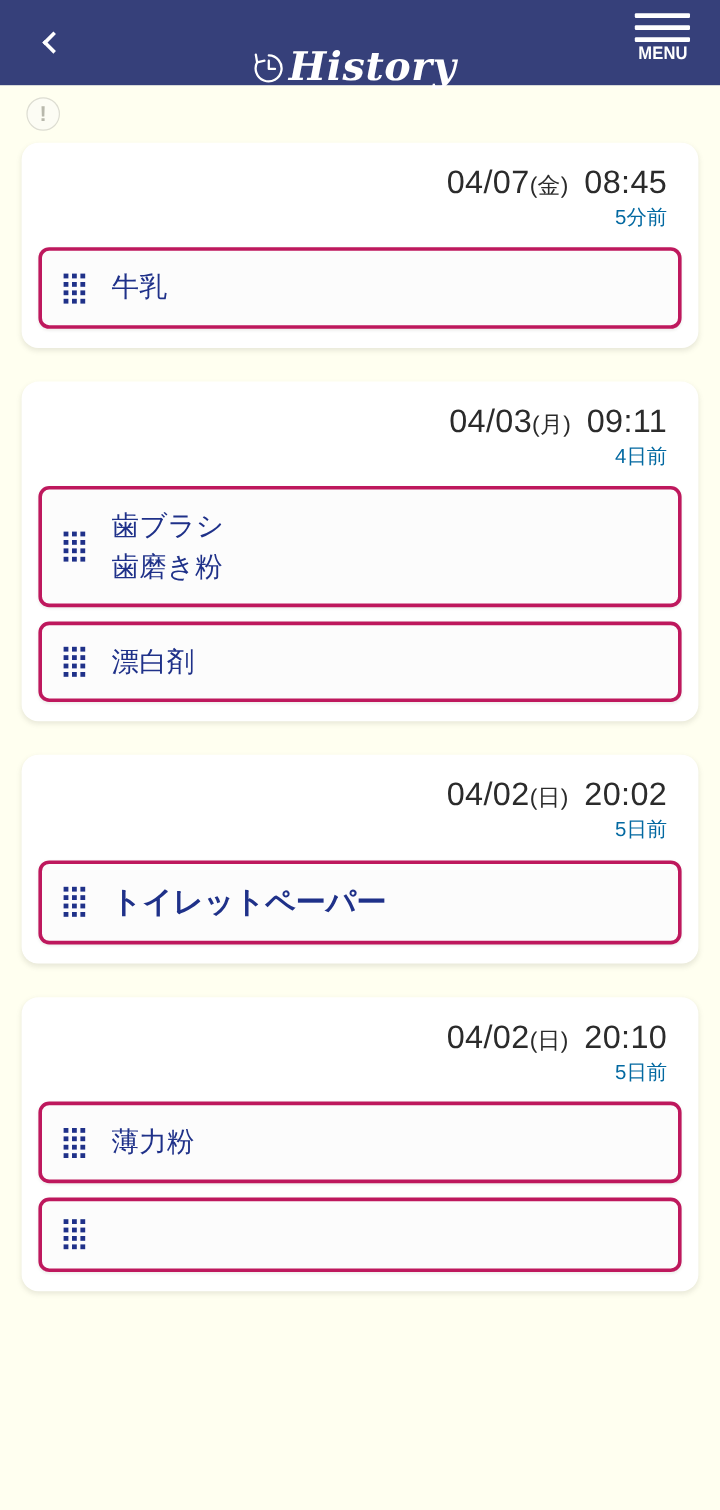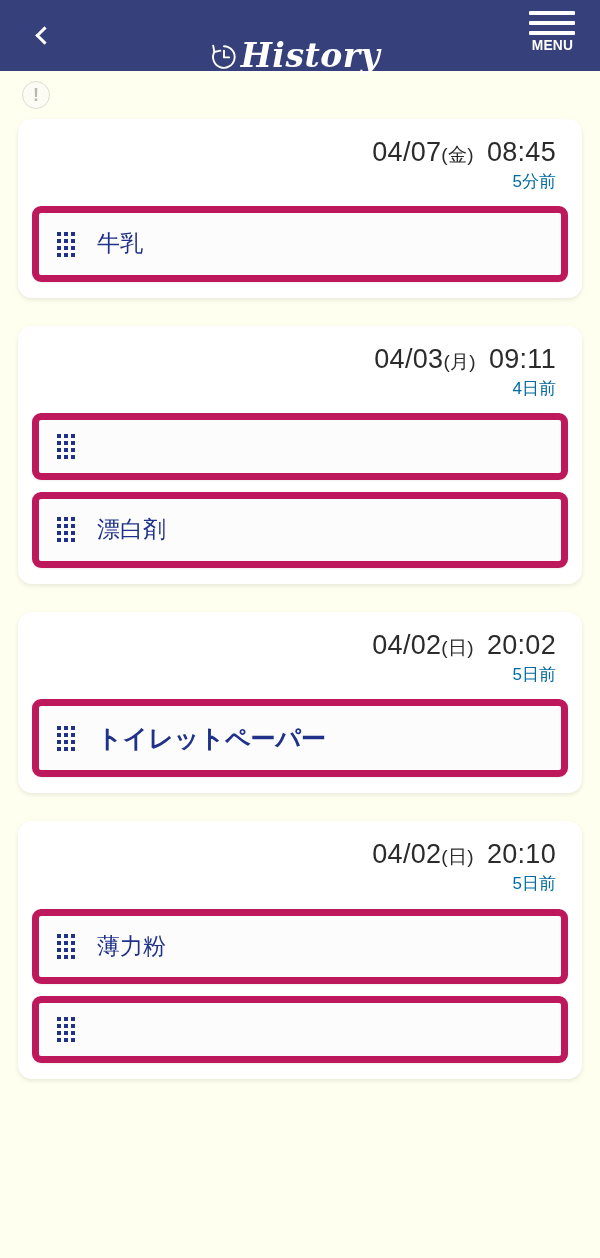--- a/index.html
+++ b/index.html
@@ -146,21 +146,21 @@
   }
   .relative-time {
     color: #0369a1;
     font-size: 17px;
     margin-top: 4px;
     line-height: 1.2;
   }
 
   .item-row {
     background: #fcfcfc;
-    border: 7px solid #be185d;
+    border: 3px solid #be185d;
     border-radius: 9px;
     box-shadow: 0 1px 2px rgba(140,140,120,0.13);
     display: flex;
     align-items: center;
     padding: 14px 16px;
     margin-top: 12px;
     min-height: 62px;
   }
 
   .drag-handle {
@@ -265,20 +265,22 @@
             <i></i>
             <i></i>
             <i></i>
             <i></i>
             <i></i>
             <i></i>
             <i></i>
             <i></i>
             <i></i>
           </div>
+          <div class="item-text">歯ブラシ
+歯磨き粉</div>
         </div>
         <div class="item-row">
           <div class="drag-handle">
             <i></i>
             <i></i>
             <i></i>
             <i></i>
             <i></i>
             <i></i>
             <i></i>

